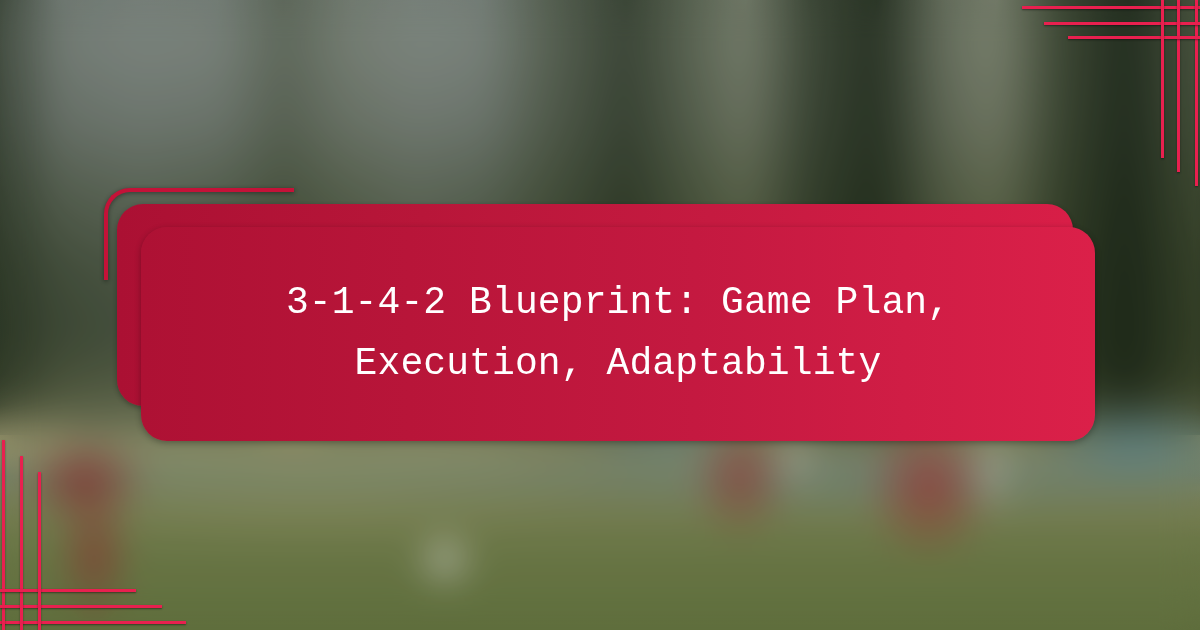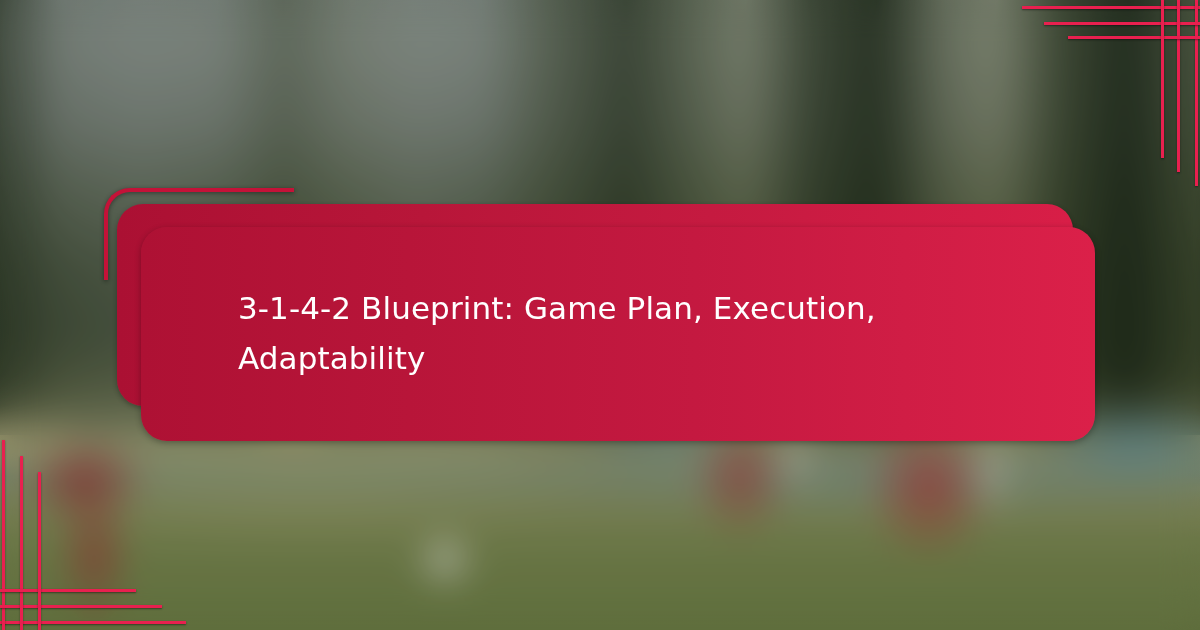--- a/index.html
+++ b/index.html
@@ -158,26 +158,28 @@
     left:141px; top:227px;
     width:954px; height:214px;
     border-radius:26px;
     background:linear-gradient(90deg,#AE1134 0%,#B81539 28%,#C41940 58%,#D01D45 80%,#DB2049 100%);
     box-shadow:0 2px 6px rgba(0,0,0,.30);
     display:flex; align-items:center; justify-content:center;
   }
 
   .card-title{
     width:800px;
+    text-align:center;
     color:#FFFFFF;
-    font-size:31px;
+    font-size:38px;
     font-weight:400;
     line-height:1.60;
     letter-spacing:.1px;
     padding:0 20px;
+    font-family:Liberation Mono, monospace;
   }
 </style>
 </head>
 <body>
 
 <div class="bg-photo">
   <div class="bg-layer bg-sky"></div>
   <div class="bg-layer bg-trees"></div>
   <div class="bg-grass"></div>
   <div class="bg-figs">

